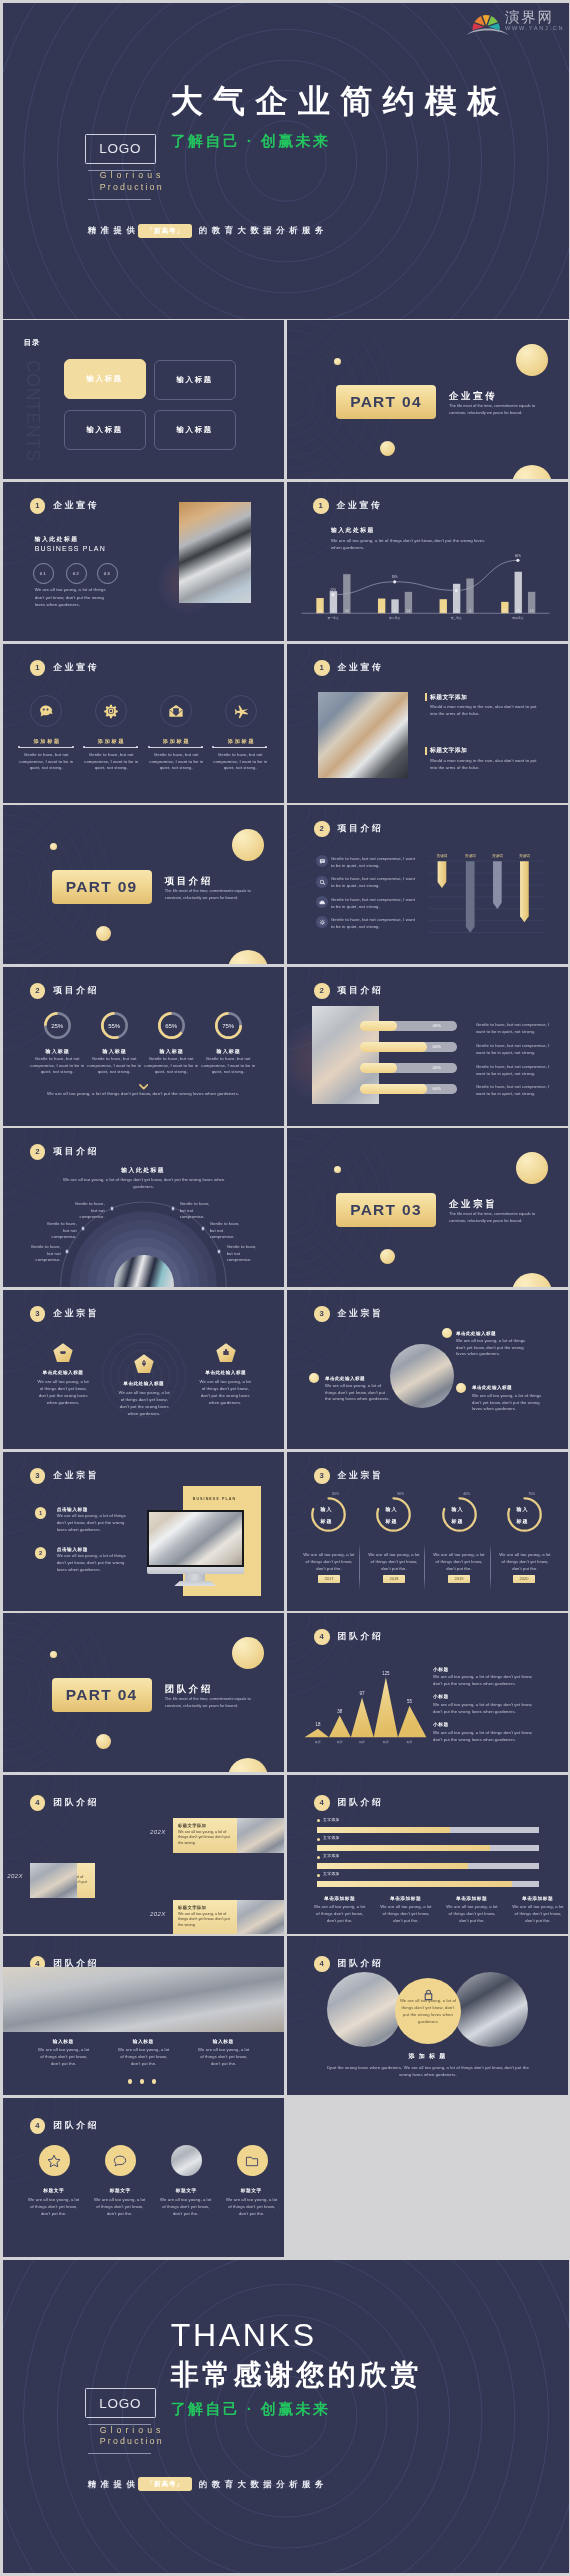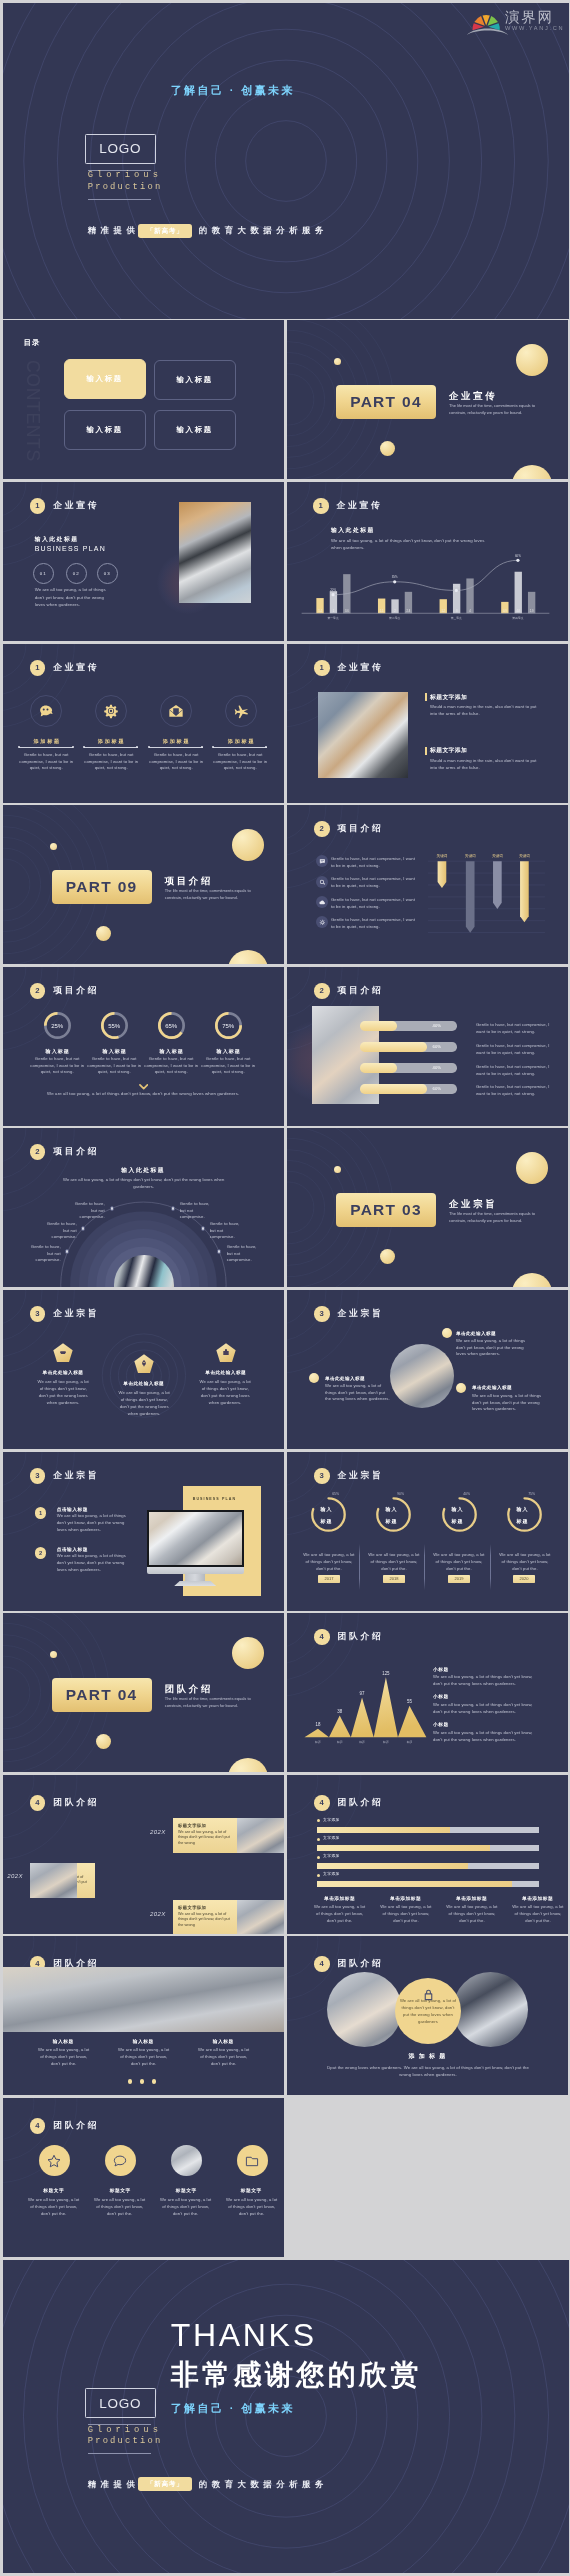--- a/index.html
+++ b/index.html
@@ -15,29 +15,29 @@
 
   
   .brand-logo svg{position:absolute;left:463px;top:6px;}
   .brand-logo{position:absolute;left:0;top:0;width:566px;height:40px;text-decoration:underline;}
   .brand-txt{position:absolute;left:502px;top:8.8px;transform:scale(0.76);transform-origin:left top;}
   .brand-cn{font-size:19px;color:#bcbfcb;letter-spacing:2.4px;line-height:18px;font-weight:400;white-space:nowrap;}
   .brand-url{font-size:7.4px;color:#9094a5;letter-spacing:2.2px;line-height:8.8px;text-align:right;white-space:nowrap;margin-top:1.3px;width:65px;}
   .cover-left{position:absolute;left:82px;top:131px;width:74px;}
   .logo-box{width:69px;height:28px;border:0.7px solid #cfd2df;border-radius:1.3px;display:flex;align-items:center;justify-content:center;font-size:13.5px;color:#e6e8f0;letter-spacing:0.7px;font-weight:300;}
   .logo-rule{width:63px;height:0.7px;background:#8d92ad;margin:6px 0 0 3.4px;}
-  .logo-sub{font-size:8.8px;color:#d9c79a;line-height:11.4px;margin-left:3px;font-weight:400;white-space:nowrap;font-family:Liberation Mono, monospace;}
+  .logo-sub{font-size:8.8px;color:#d9c79a;line-height:11.4px;margin-left:15px;font-weight:400;white-space:nowrap;}
   .logo-sub.l1{letter-spacing:4px;}
   .logo-sub.l2{letter-spacing:2.2px;}
   .cover-left .logo-sub:first-of-type{margin-top:4.7px;}
   .cover-left .logo-rule:last-child{margin-top:5.4px;}
   .cover-right{position:absolute;left:168px;top:73px;}
   .cover-t1{font-size:32px;line-height:50px;font-weight:bold;letter-spacing:11px;color:#fff;white-space:nowrap;}
   .cover-t2{font-size:32px;line-height:50px;font-weight:bold;letter-spacing:10.4px;color:#fff;white-space:nowrap;}
-  .cover-sub{font-size:11px;line-height:17.5px;letter-spacing:2.4px;color:#7dd3fc;margin-top:6px;font-weight:bold;white-space:nowrap;}
+  .cover-sub{font-size:15px;line-height:17.5px;letter-spacing:2.4px;color:#22c55e;margin-top:6px;font-weight:bold;white-space:nowrap;}
   .cover-foot{position:absolute;left:85px;top:221px;display:flex;align-items:center;}
   .cf-txt{font-size:8.4px;color:#eceef5;letter-spacing:0px;font-weight:bold;white-space:nowrap;word-spacing:2.2px;}
   .cf-badge{display:inline-block;width:54px;height:14px;line-height:14px;text-align:center;background:#f2dc9f;color:#fff;font-size:6.7px;border-radius:2.7px;margin:0 6.7px 0 3.4px;letter-spacing:0.7px;font-weight:bold;box-sizing:border-box;}
 
   
   .arcset{position:absolute;pointer-events:none;}
   .shead2{position:absolute;left:27px;top:20px;display:flex;align-items:center;}
   .numc{width:15.5px;height:15.5px;border-radius:50%;background:#f2dc9f;color:#3b3f5e;font-size:7.7px;font-weight:bold;display:flex;align-items:center;justify-content:center;}
   .htitle{margin-left:8px;font-size:8.8px;font-weight:bold;letter-spacing:2.7px;color:#f2f3f8;white-space:nowrap;}
   .txt{position:absolute;}
@@ -162,20 +162,21 @@
   <div class="cover-left">
     <div class="logo-box">
       <span>LOGO</span>
     </div>
     <div class="logo-rule"></div>
     <div class="logo-sub l1">Glorious</div>
     <div class="logo-sub l2">Production</div>
     <div class="logo-rule"></div>
   </div>
   <div class="cover-right">
+    <div class="cover-t2">大气企业简约模板</div>
     <div class="cover-sub">了解自己 · 创赢未来</div>
   </div>
   <div class="cover-foot">
     <span class="cf-txt">精 准 提 供</span>
     <span class="cf-badge">「新高考」</span>
     <span class="cf-txt">的 教 育 大 数 据 分 析 服 务</span>
   </div>
 </div>
 <div class="slide s" style="left:2.7px;top:320px">
 <div class="cts-label">目录</div>

